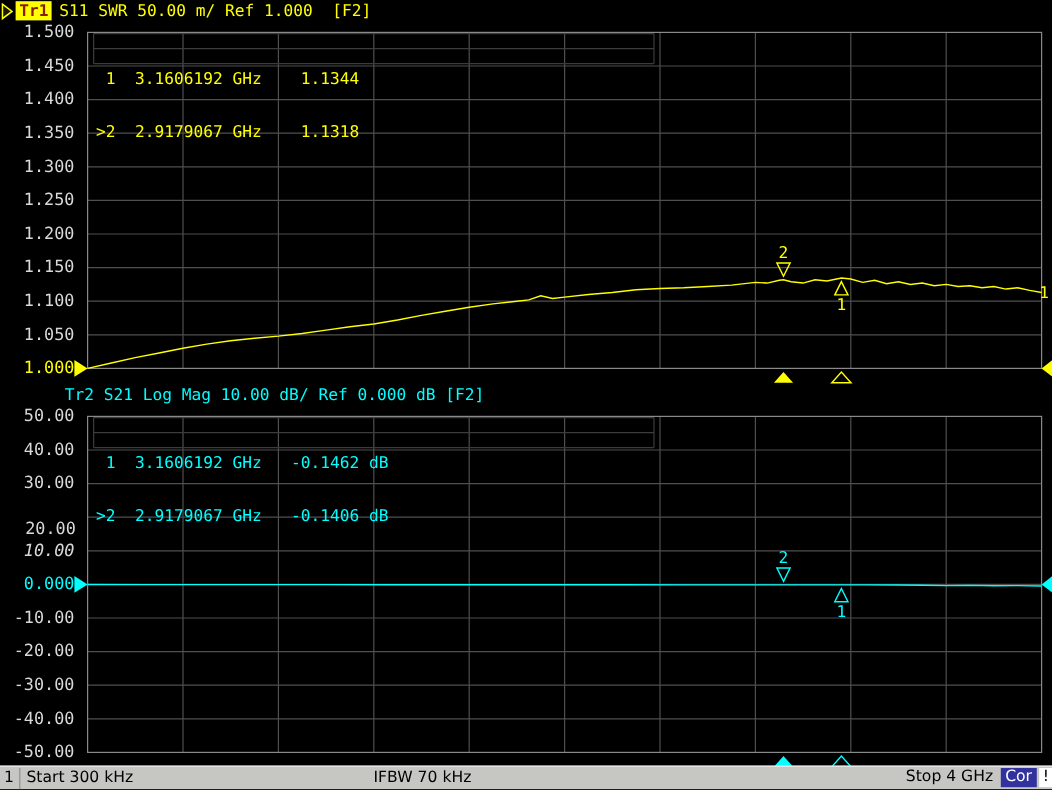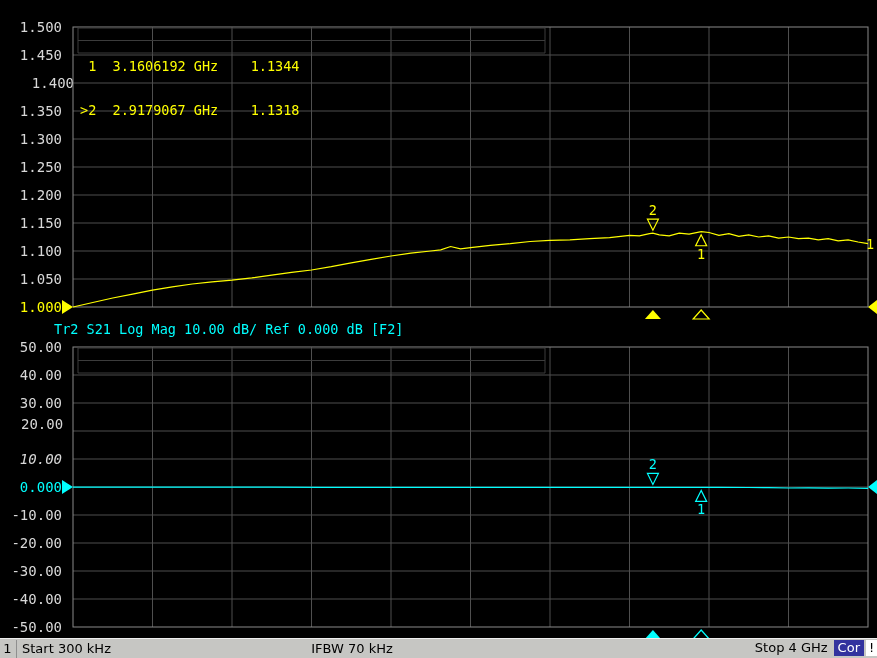--- a/index.html
+++ b/index.html
@@ -35,35 +35,35 @@
              line-height:16px; margin-left:2px; }
 </style>
 </head>
 <body>
 
 <div class="screen">
 
   <div class="ylabels" id="ylab1">
       <div style="top: 19px; left: 0px; padding-left: 12px;">1.500</div>
       <div style="top: 47px; left: 0px;">1.450</div>
-      <div style="top: 75px; left: 12px; padding-left: 17px;">1.400</div>
+      <div style="top: 75px; left: 0px; padding-left: 17px;">1.400</div>
       <div style="top: 103px; left: 0px;">1.350</div>
       <div style="top: 131px; left: 0px;">1.300</div>
       <div style="top: 159px; left: 0px;">1.250</div>
       <div style="top: 187px; left: 0px;">1.200</div>
       <div style="top: 215px; left: 0px;">1.150</div>
       <div style="top: 243px; left: 0px;">1.100</div>
       <div style="top: 271px; left: 0px;">1.050</div>
       <div style="top: 299px; left: 0px; color: rgb(255, 255, 0);">1.000</div>
     </div>
   <div class="ylabels" id="ylab2">
       <div style="top: 339px; left: 0px;">50.00</div>
       <div style="top: 367px; left: 0px;">40.00</div>
       <div style="top: 395px; left: 0px;">30.00</div>
-      <div style="top: 416px; left: 0px; padding-left: 21px;">20.00</div>
+      <div style="top: 433px; left: 0px; padding-left: 21px;">20.00</div>
       <div style="top: 451px; left: 0px; font-style: italic;">10.00</div>
       <div style="top: 479px; left: 0px; color: rgb(0, 255, 255);">0.000</div>
       <div style="top: 507px; left: 0px;">-10.00</div>
       <div style="top: 535px; left: 0px;">-20.00</div>
       <div style="top: 563px; left: 0px;">-30.00</div>
       <div style="top: 591px; left: 0px;">-40.00</div>
       <div style="top: 619px; left: 0px;">-50.00</div>
     </div>
 
   <svg id="plot" width="877" height="658">
@@ -129,30 +129,41 @@
       <polygon points="877,480 877,494 868,487" fill="#00ffff"></polygon>
       <polyline points="73.0,487.1 122.6,487.2 172.3,487.2 222.0,487.2 271.7,487.2 321.4,487.3 371.1,487.3 420.8,487.3 470.5,487.3 520.2,487.3 569.9,487.4 619.5,487.4 652.9,487.4 669.2,487.4 701.2,487.4 718.9,487.4 748.7,487.5 768.6,487.7 788.5,488.0 808.4,487.8 828.2,488.1 848.1,488.0 868.0,488.3" fill="none" stroke="#00ffff" stroke-width="1.2"></polyline>
       <polygon points="701.1605530414781,490.40936 695.6605530414781,501.40936 706.6605530414781,501.40936" fill="none" stroke="#00ffff" stroke-width="1.2"></polygon>
       <text x="701.1605530414781" y="514.40936" fill="#00ffff" font-size="13.5" font-family="DejaVu Sans Mono, monospace" text-anchor="middle">1</text>
       <polygon points="693.1605530414781,639 709.1605530414781,639 701.1605530414781,630" fill="none" stroke="#00ffff" stroke-width="1.2"></polygon>
       <polygon points="652.9178254619097,484.39368 647.4178254619097,473.39368 658.4178254619097,473.39368" fill="none" stroke="#00ffff" stroke-width="1.2"></polygon>
       <text x="652.9178254619097" y="469.39368" fill="#00ffff" font-size="13.5" font-family="DejaVu Sans Mono, monospace" text-anchor="middle">2</text>
       <polygon points="644.9178254619097,639 660.9178254619097,639 652.9178254619097,630" fill="#00ffff"></polygon>
     </svg>
 
+  <div class="hdr hdr1">
+    <svg class="ind" width="11" height="15">
+      <polygon points="1,1.5 9,7.5 1,13.5"></polygon>
+    </svg>
+    <span class="badge">Tr1</span>
+    <span class="t1title">S11 SWR 50.00 m/ Ref 1.000  [F2]</span>
+  </div>
 
   <div class="hdr hdr2">
     <span class="t2title">Tr2 S21 Log Mag 10.00 dB/ Ref 0.000 dB [F2]</span>
   </div>
 
   <div class="mtable mt1">
     <div class="mrow"> 1  3.1606192 GHz    1.1344</div>
     <div class="mrow">&gt;2  2.9179067 GHz    1.1318</div>
   </div>
 
+  <div class="mtable mt2">
+    <div class="mrow"> 1  3.1606192 GHz   -0.1462 dB</div>
+    <div class="mrow">&gt;2  2.9179067 GHz   -0.1406 dB</div>
+  </div>
 
   <div class="statusbar">
     <div class="sb-ch">1</div>
     <div class="sb-sep"></div>
     <div class="sb-start">Start 300 kHz</div>
     <div class="sb-ifbw">IFBW 70 kHz</div>
     <div class="sb-right">
       <span class="sb-stop">Stop 4 GHz</span>
       <span class="sb-cor">Cor</span>
       <span class="sb-alert">!</span>

